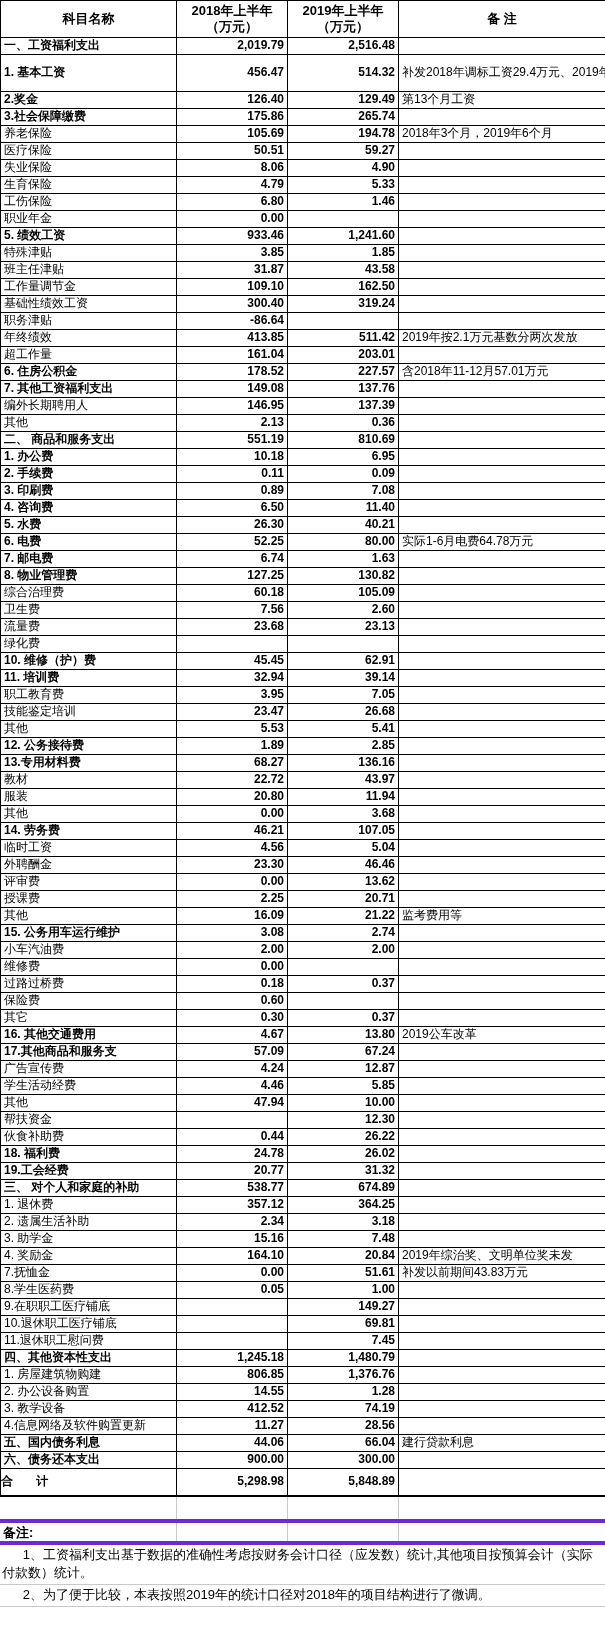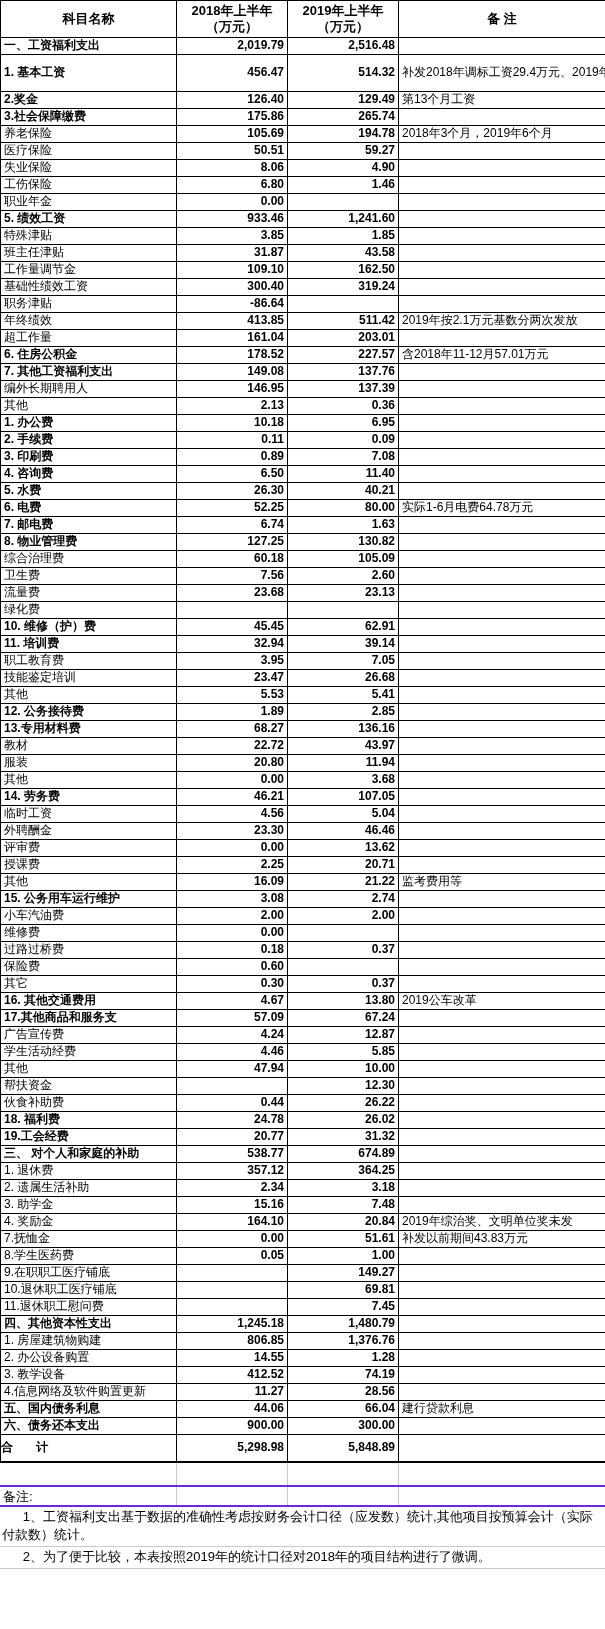--- a/index.html
+++ b/index.html
@@ -42,26 +42,27 @@
   .b{font-weight:bold;}
   .ind0{padding-left:2px;}
   .ind1{padding-left:8px;}
   .ind2{padding-left:34px;}
   .tall td{height:36px;}
   .total-row td{height:26px;border-bottom:2px solid #000;}
   .total-row .c-name{font-weight:bold;letter-spacing:10px;padding-left:0;}
   
   .tail-table td{
     border-right:1px solid #c9c9c9;
-    border-bottom:2px solid #6d28d9;
+    border-bottom:4px solid #6d28d9;
     font-size:13px;
     padding:0 3px;
     height:22px;
     vertical-align:bottom;
     line-height:1.2;
+    font-weight:bold;
   }
   .tail-table td:last-child{border-right:none;}
   .tail-table .remark-label-row td{height:18px;}
   .notes .note{
     border-bottom:1px solid #c9c9c9;
     font-size:13px;
     line-height:18px;
     padding:1px 2px 2px 2px;
     text-indent:1.6em;
   }
@@ -129,20 +130,26 @@
           <td class="c-val">59.27</td>
           <td class="c-note"></td>
         </tr>
         <tr>
           <td class="c-name ind2">失业保险</td>
           <td class="c-val">8.06</td>
           <td class="c-val">4.90</td>
           <td class="c-note"></td>
         </tr>
         <tr>
+          <td class="c-name ind2">生育保险</td>
+          <td class="c-val">4.79</td>
+          <td class="c-val">5.33</td>
+          <td class="c-note"></td>
+        </tr>
+        <tr>
           <td class="c-name ind2">工伤保险</td>
           <td class="c-val">6.80</td>
           <td class="c-val">1.46</td>
           <td class="c-note"></td>
         </tr>
         <tr>
           <td class="c-name ind2">职业年金</td>
           <td class="c-val">0.00</td>
           <td class="c-val"></td>
           <td class="c-note"></td>
@@ -210,20 +217,26 @@
         <tr>
           <td class="c-name ind2">编外长期聘用人</td>
           <td class="c-val">146.95</td>
           <td class="c-val">137.39</td>
           <td class="c-note"></td>
         </tr>
         <tr>
           <td class="c-name ind2">其他</td>
           <td class="c-val">2.13</td>
           <td class="c-val">0.36</td>
+          <td class="c-note"></td>
+        </tr>
+        <tr>
+          <td class="c-name ind0 b">二、 商品和服务支出</td>
+          <td class="c-val">551.19</td>
+          <td class="c-val">810.69</td>
           <td class="c-note"></td>
         </tr>
         <tr>
           <td class="c-name ind1 b">1. 办公费</td>
           <td class="c-val">10.18</td>
           <td class="c-val">6.95</td>
           <td class="c-note"></td>
         </tr>
         <tr>
           <td class="c-name ind1 b">2. 手续费</td>

